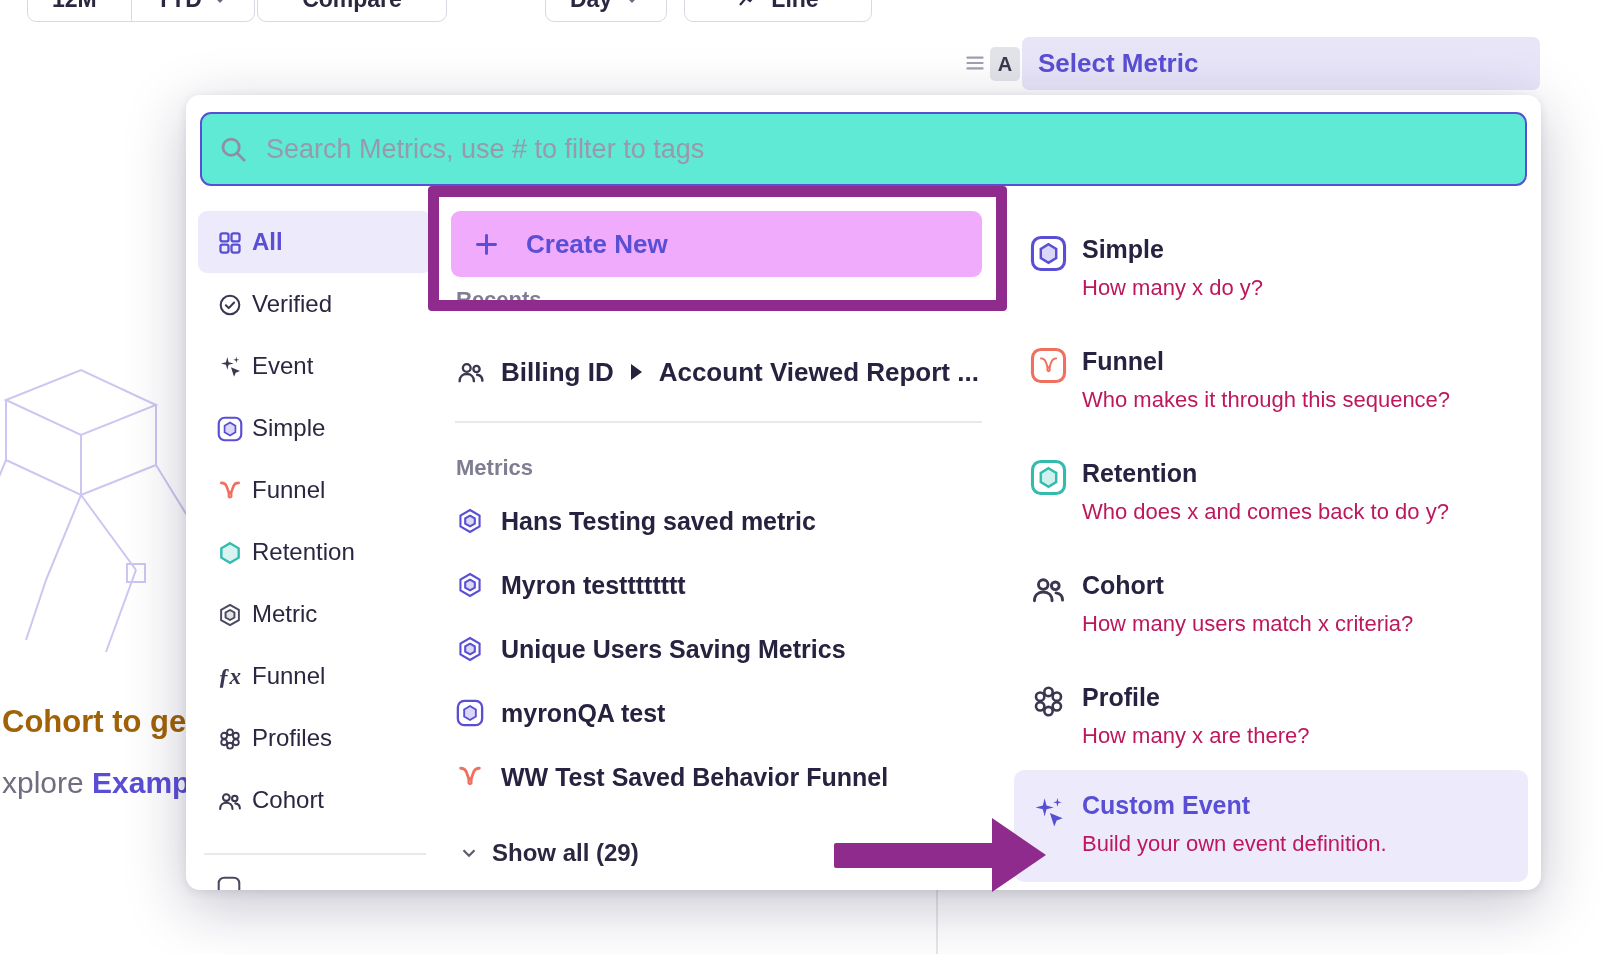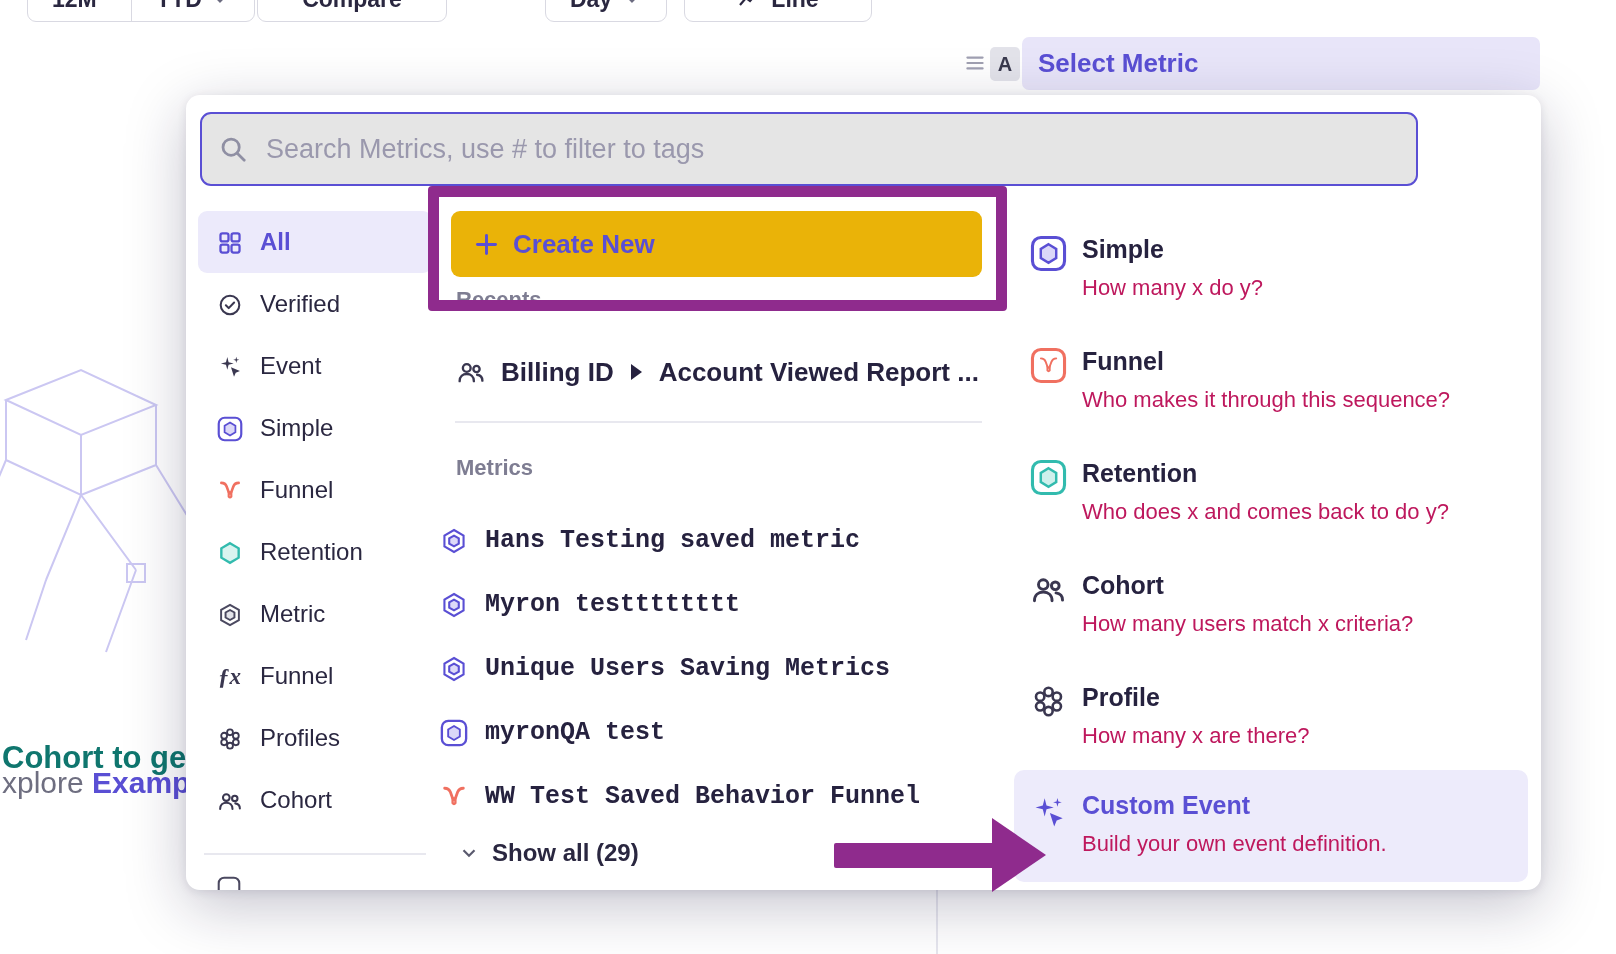--- a/index.html
+++ b/index.html
@@ -17,57 +17,57 @@
 
   
   .qb-drag{position:absolute;left:962px;top:50px;width:26px;height:26px;}
   .qb-badge{position:absolute;left:990px;top:47px;width:30px;height:34px;background:#e3e3ea;border-radius:5px;
     display:flex;align-items:center;justify-content:center;font-size:20px;font-weight:700;color:#3a3a4e;}
   .qb-pill{position:absolute;left:1022px;top:37px;width:518px;height:53px;background:#e8e5f9;border-radius:7px;
     display:flex;align-items:center;padding-left:16px;box-sizing:border-box;cursor:pointer;}
   .qb-pill span{font-size:26px;font-weight:600;color:#5a4fd4;}
 
   
-  .bg-head{position:absolute;left:2px;top:704px;font-size:31px;font-weight:700;color:#0f766e;white-space:nowrap;margin-top:36px;}
+  .bg-head{position:absolute;left:2px;top:704px;font-size:31px;font-weight:700;color:#a16207;white-space:nowrap;}
   .bg-sub{position:absolute;left:2px;top:766px;font-size:30px;white-space:nowrap;}
   .bg-sub .gray{color:#6e6e80;}
   .bg-sub .link{color:#5a4fd4;font-weight:600;cursor:pointer;}
   .wireframe{position:absolute;left:-14px;top:330px;}
   .v-div{position:absolute;left:936px;top:889px;width:2px;height:65px;background:#e6e6ee;}
 
   
   .modal{position:absolute;left:186px;top:95px;width:1355px;height:795px;background:#fff;border-radius:14px;
     box-shadow:0 16px 60px rgba(25,20,60,.25),0 2px 10px rgba(25,20,60,.10);z-index:10;overflow:hidden;}
 
-  .search-wrap{position:absolute;left:14px;top:17px;width:1218px;height:74px;border:2.5px solid #5a4fd4;
-    border-radius:11px;display:flex;align-items:center;gap:16px;padding:0 16px;box-sizing:border-box;background:#e5e5e5;}
+  .search-wrap{position:absolute;left:14px;top:17px;width:1327px;height:74px;border:2.5px solid #5a4fd4;
+    border-radius:11px;display:flex;align-items:center;gap:16px;padding:0 16px;box-sizing:border-box;background:#5eead4;}
   .search-wrap svg{flex:none;}
   .search-wrap input{flex:1;border:none;outline:none;font-size:27px;color:#2a2740;font-family:"Liberation Sans",sans-serif;background:transparent;}
   .search-wrap input::placeholder{color:#9a98ad;}
 
   
   .sidebar{position:absolute;left:12px;top:116px;width:234px;}
-  .side-item{height:62px;display:flex;align-items:center;gap:17px;padding:0 18px;border-radius:9px;
+  .side-item{height:62px;display:flex;align-items:center;gap:9px;padding:0 18px;border-radius:9px;
     font-size:24px;font-weight:500;color:#2a2740;cursor:pointer;box-sizing:border-box;}
   .side-item.active{background:#eceafb;color:#5a4fd4;font-weight:600;}
   .side-ic{width:27px;height:27px;flex:none;display:flex;align-items:flex-end;justify-content:center;}
   .fx{font-family:"Liberation Serif",serif;font-style:italic;font-size:23px;color:#3a3750;font-weight:600;}
   .side-divider{position:absolute;left:18px;top:758px;width:222px;height:2px;background:#e8e8ef;}
   .side-partial{position:absolute;left:30px;top:780px;width:26px;height:26px;}
 
   
-  .create-btn{position:absolute;left:265px;top:116px;width:531px;height:66px;background:#eab308;border-radius:9px;
-    display:flex;align-items:center;gap:13px;padding:16px 22px;box-sizing:border-box;cursor:pointer;}
+  .create-btn{position:absolute;left:265px;top:116px;width:531px;height:66px;background:#f0abfc;border-radius:9px;
+    display:flex;align-items:center;gap:26px;padding:16px 22px;box-sizing:border-box;cursor:pointer;}
   .create-btn span{font-size:26px;font-weight:600;color:#5a4fd4;}
   .sect-h{position:absolute;left:270px;font-size:22px;font-weight:600;color:#7e7d92;}
   .recent-item{position:absolute;left:270px;top:255px;height:44px;display:flex;align-items:center;gap:15px;cursor:pointer;justify-content:space-between;}
   .recent-item .txt{font-size:26px;font-weight:700;color:#26223f;white-space:nowrap;}
   .tri-right{width:0;height:0;border-top:8px solid transparent;border-bottom:8px solid transparent;border-left:11px solid #26223f;margin:0 2px;}
   .mid-div{position:absolute;left:269px;top:326px;width:527px;height:2px;background:#e8e8ef;}
-  .metric-item{position:absolute;left:254px;height:48px;display:flex;align-items:flex-end;gap:17px;cursor:pointer;font-family:Liberation Mono, monospace;}
+  .metric-item{position:absolute;left:270px;height:48px;display:flex;align-items:flex-start;gap:17px;cursor:pointer;}
   .metric-item .txt{font-size:25px;font-weight:700;color:#26223f;white-space:nowrap;}
   .m-ic{width:28px;height:28px;flex:none;}
   .show-all{position:absolute;left:272px;top:738px;height:40px;display:flex;align-items:center;gap:12px;cursor:pointer;
     font-size:24px;font-weight:600;color:#2a2740;}
 
   
   .type-row{position:absolute;left:828px;width:514px;height:84px;cursor:pointer;}
   .type-ic{position:absolute;left:16px;top:0;width:37px;height:37px;}
   .type-name{position:absolute;left:68px;top:0;font-size:25px;font-weight:700;color:#26223f;white-space:nowrap;}
   .type-desc{position:absolute;left:68px;top:40px;font-size:22px;color:#be185d;white-space:nowrap;}

